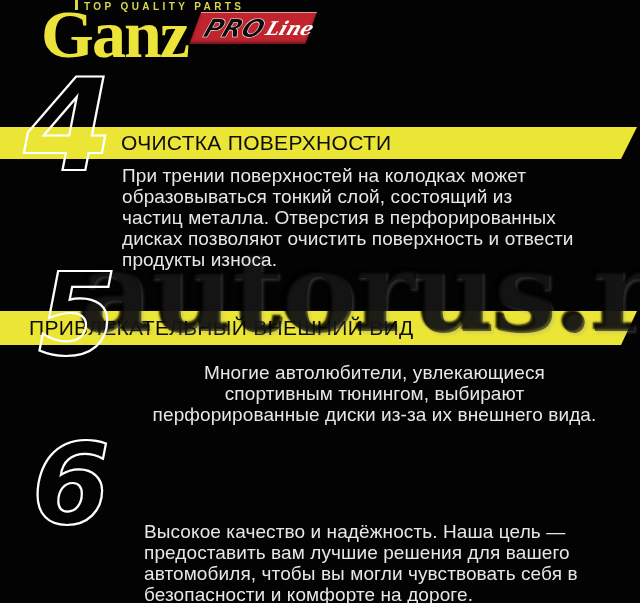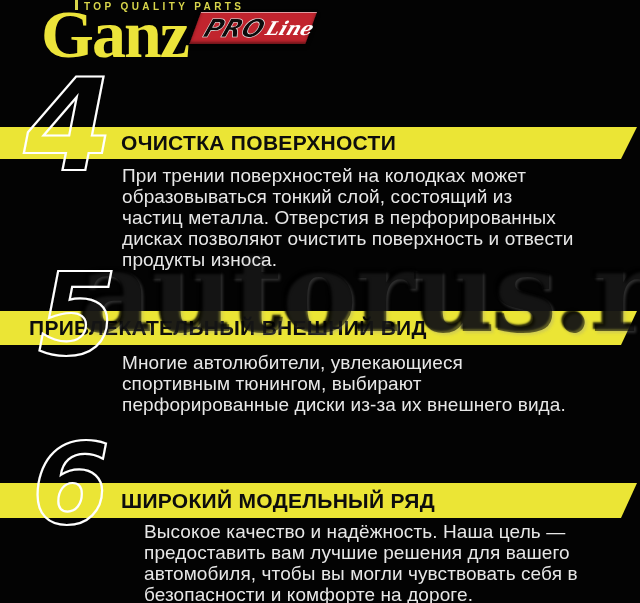--- a/index.html
+++ b/index.html
@@ -73,37 +73,37 @@
     background:#ebe535;
     clip-path:polygon(0 0,100% 0,calc(100% - 16px) 100%,0 100%);
     display:flex;align-items:center;
     padding-left:121px;box-sizing:border-box;
     z-index:1;
   }
   #stripe-4{top:127px;height:32px;}
   #stripe-5{top:311px;height:34px;padding-left:29px;}
   #stripe-6{top:483px;height:35px;}
   .stripe .heading{
-    font-size:21px;font-weight:700;
+    font-size:21px;font-weight:400;
     letter-spacing:0.3px;
     color:#0d0d0d;
     white-space:nowrap;
     text-align:right;
   }
   
   .para{
     position:absolute;left:122px;width:505px;
     font-size:19px;line-height:21px;
     letter-spacing:0.1px;
     color:#e7e7e7;
     white-space:pre-line;
     z-index:3;
   }
   #para-4{top:165px;}
-  #para-5{top:352px;}
+  #para-5{top:362px;text-align:center;}
   #para-6{top:521px;margin-left:22px;}
   
   .watermark{
     position:absolute;left:78px;top:233px;
     font-family:"DejaVu Serif",serif;
     font-weight:bold;
     font-size:115px;line-height:115px;
     letter-spacing:-3px;
     color:rgba(0,0,0,0.55);
     text-shadow:2px 2px 3px rgba(150,150,150,0.30), -2px -2px 2px rgba(0,0,0,0.85);
@@ -138,21 +138,18 @@
 
   <div class="num" id="num-5">5</div>
   <div class="stripe" id="stripe-5">
     <span class="heading">ПРИВЛЕКАТЕЛЬНЫЙ ВНЕШНИЙ ВИД</span>
   </div>
   <div class="para" id="para-5">Многие автолюбители, увлекающиеся
 спортивным тюнингом, выбирают
 перфорированные диски из-за их внешнего вида.</div>
 
   <div class="num" id="num-6">6</div>
-  <div class="stripe" id="stripe-6">
-    <span class="heading">ШИРОКИЙ МОДЕЛЬНЫЙ РЯД</span>
-  </div>
   <div class="para" id="para-6">Высокое качество и надёжность. Наша цель —
 предоставить вам лучшие решения для вашего
 автомобиля, чтобы вы могли чувствовать себя в
 безопасности и комфорте на дороге.</div>
 
 </div>
 
 </body></html>

